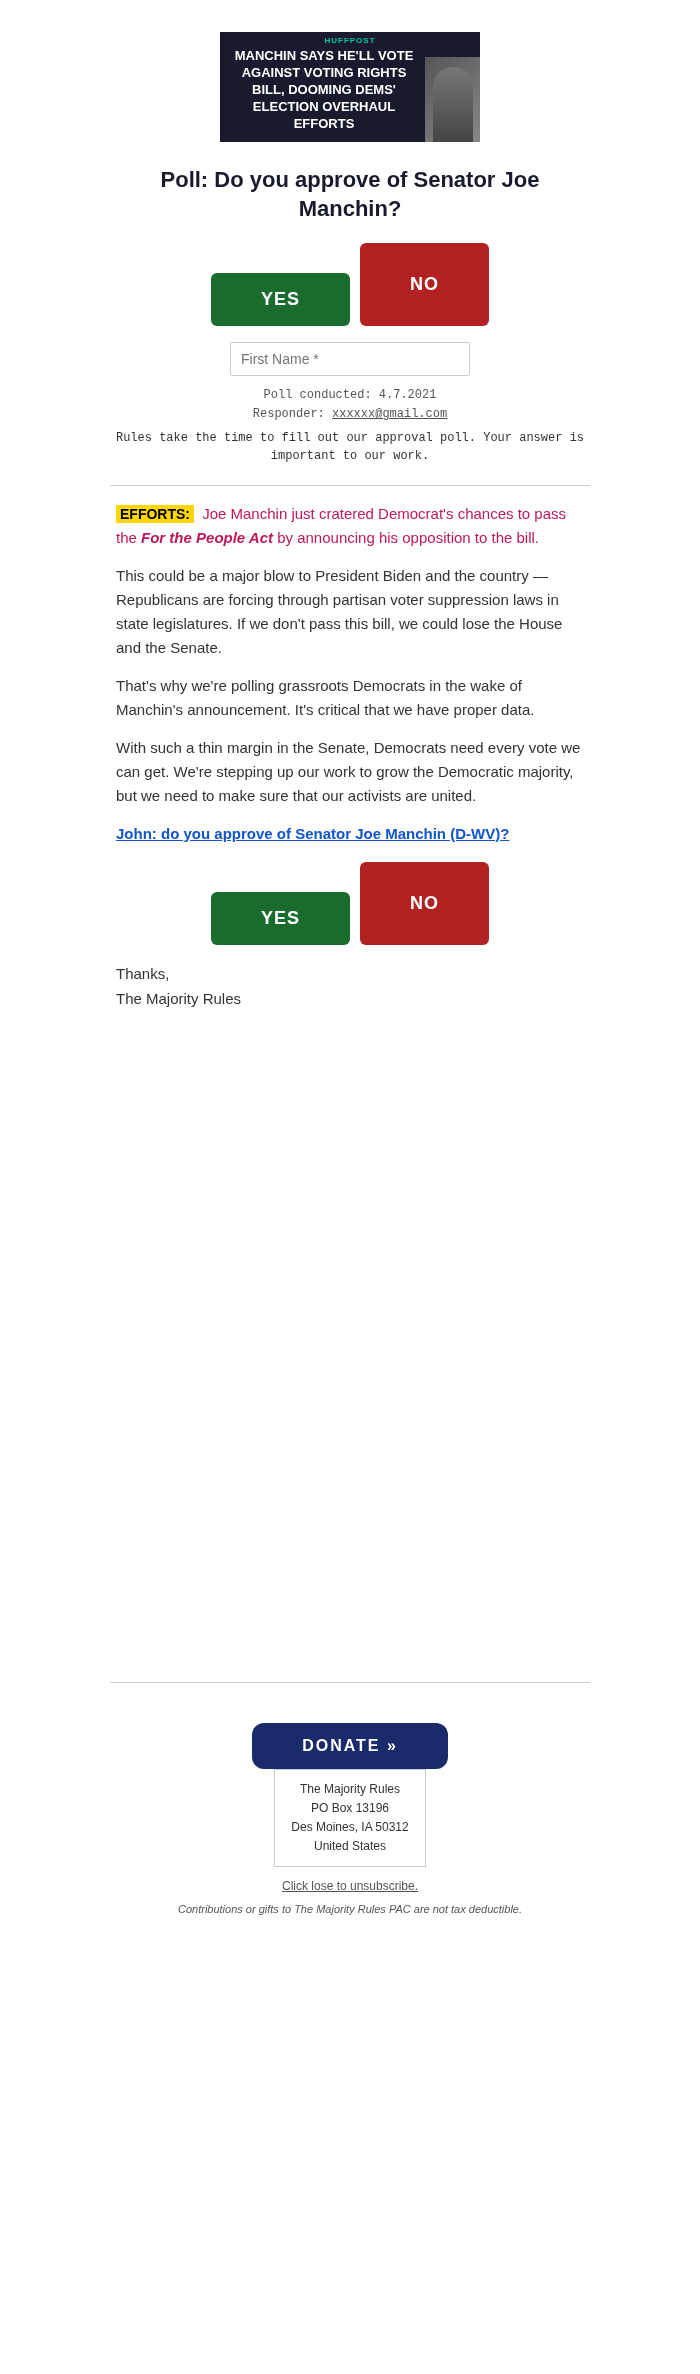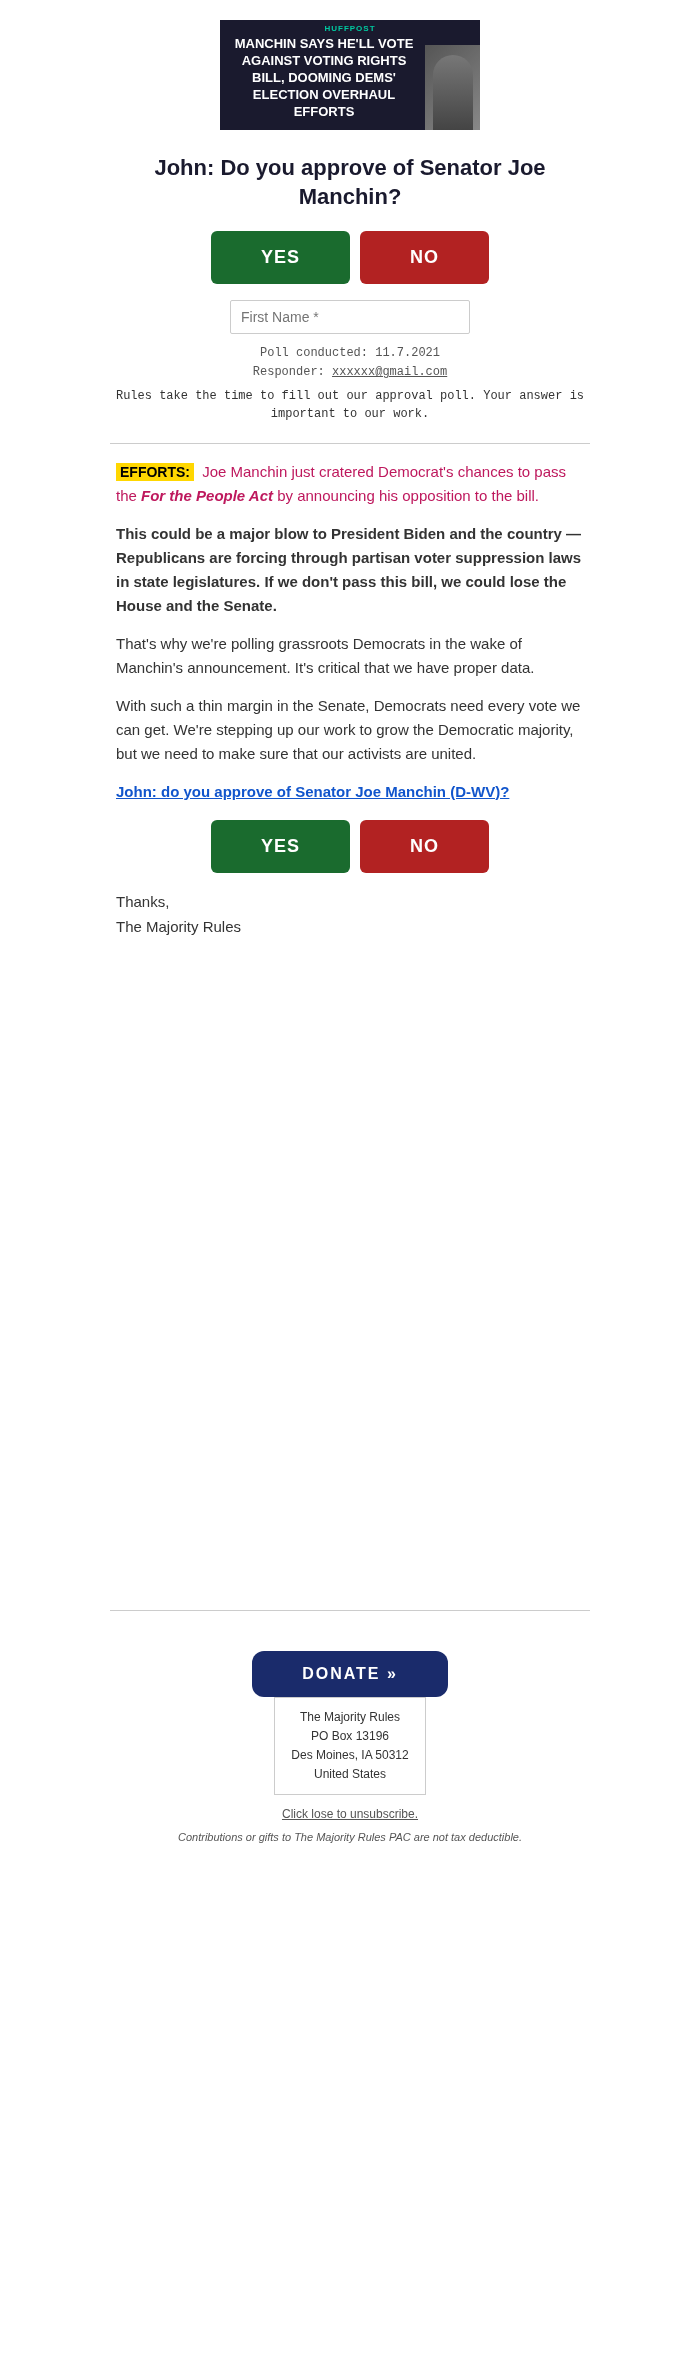--- a/index.html
+++ b/index.html
@@ -7,21 +7,21 @@
       font-family: Arial, sans-serif;
       background: #ffffff;
       width: 700px;
       margin: 0 auto;
       color: #333;
     }
 
     .email-container {
       max-width: 500px;
       margin: 0 auto;
-      padding: 20px 10px;
+      padding: 32px 10px;
     }
 
     
     .hero-image-wrapper {
       text-align: center;
       margin-bottom: 20px;
     }
     .hero-image {
       width: 260px;
       height: 110px;
@@ -89,20 +89,21 @@
     .btn-yes {
       background: #1a6b2e;
       color: white;
       border: none;
       border-radius: 6px;
       padding: 16px 50px;
       font-size: 18px;
       font-weight: bold;
       cursor: pointer;
       letter-spacing: 1px;
+      margin-top: 30px;
     }
     .btn-no {
       background: #b22222;
       color: white;
       border: none;
       border-radius: 6px;
       padding: 16px 50px;
       font-size: 18px;
       font-weight: bold;
       cursor: pointer;
@@ -172,21 +173,21 @@
     .breaking-text {
       font-size: 15px;
       color: #be185d;
     }
     .italic-bold {
       font-style: italic;
       font-weight: bold;
     }
 
     .bold-para {
-      font-weight: bold;
+      font-weight: normal;
       margin-bottom: 14px;
       font-size: 15px;
       line-height: 1.6;
     }
 
     .normal-para {
       margin-bottom: 14px;
       font-size: 15px;
       line-height: 1.6;
     }
@@ -272,31 +273,31 @@
   <div class="hero-image-wrapper">
     <div class="hero-image">
       <div class="hero-source">HUFFPOST</div>
       <div class="hero-headline">MANCHIN SAYS HE'LL VOTE AGAINST VOTING RIGHTS BILL, DOOMING DEMS' ELECTION OVERHAUL EFFORTS</div>
       <div class="hero-person">
         <div class="hero-person-silhouette"></div>
       </div>
     </div>
   </div>
 
-  <h1 class="question-heading">John: Do you approve of Senator Joe Manchin?</h1>
+  <h1 class="question-heading">Poll: Do you approve of Senator Joe Manchin?</h1>
 
   <div class="vote-buttons">
     <button class="btn-yes">YES</button>
     <button class="btn-no">NO</button>
   </div>
 
   <input class="firstname-input" type="text" placeholder="First Name *" style="">
 
   <div class="poll-info">
-    <span>Poll conducted: 11.7.2021</span><br>
+    <span>Poll conducted: 4.7.2021</span><br>
     <span>Responder:</span>
     <a href="#">xxxxxx@gmail.com</a>
   </div>
   <p class="poll-message">Rules take the time to fill out our approval poll. Your answer is important to our work.</p>
 
   <hr class="divider">
 
   <div class="body-content">
 
     <p class="breaking-line">

